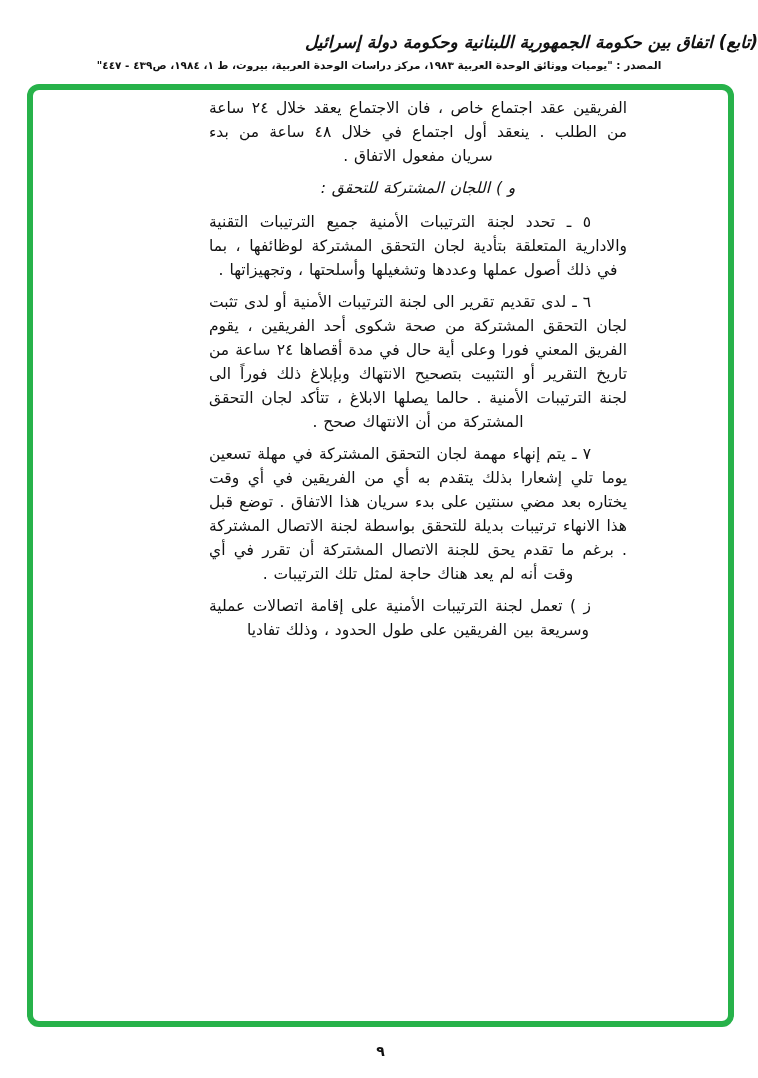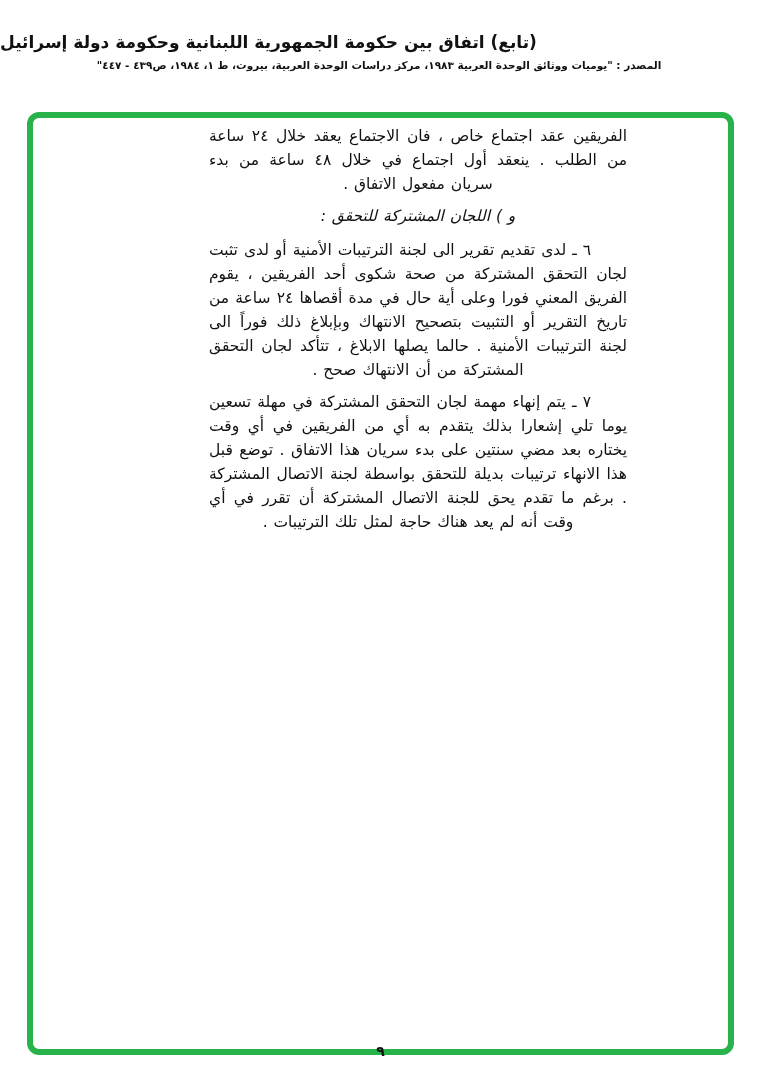--- a/index.html
+++ b/index.html
@@ -18,36 +18,37 @@
   .doc-header {
     position: absolute;
     top: 0;
     left: 0;
     width: 758px;
     direction: rtl;
   }
   .doc-title {
     margin: 0;
     padding-top: 32px;
-    text-align: left;
+    text-align: right;
     font-size: 17px;
     font-weight: bold;
     letter-spacing: 0.2px;
+    font-style: italic;
   }
   .doc-source {
     margin-top: 7px;
     text-align: center;
     font-size: 10.5px;
     font-weight: bold;
     white-space: nowrap;
   }
   .content-frame {
     position: absolute;
     left: 27px;
-    top: 112px;
+    top: 84px;
     width: 707px;
     height: 943px;
     box-sizing: border-box;
     border: 6px solid #27b24a;
     border-radius: 12px;
     background: #ffffff;
   }
   .text-column {
     position: absolute;
     top: 6px;
@@ -91,18 +92,20 @@
 
 <div class="doc-header">
   <h1 class="doc-title">(تابع) اتفاق بين حكومة الجمهورية اللبنانية وحكومة دولة إسرائيل</h1>
   <div class="doc-source">المصدر :  "يوميات ووثائق الوحدة العربية ١٩٨٣، مركز دراسات الوحدة العربية، بيروت، ط ١، ١٩٨٤، ص٤٣٩ - ٤٤٧"</div>
 </div>
 
 <div class="content-frame" style="border-color: rgb(39, 178, 74);">
   <div class="text-column">
       <p class="para body">الفريقين عقد اجتماع خاص ، فان الاجتماع يعقد خلال ٢٤ ساعة من الطلب . ينعقد أول اجتماع في خلال ٤٨ ساعة من بدء سريان مفعول الاتفاق .</p>
       <p class="para heading">و ) اللجان المشتركة للتحقق :</p>
+      <p class="para item">٥ ـ تحدد لجنة الترتيبات الأمنية جميع الترتيبات التقنية والادارية المتعلقة بتأدية لجان التحقق المشتركة لوظائفها ، بما في ذلك أصول عملها وعددها وتشغيلها وأسلحتها ، وتجهيزاتها .</p>
       <p class="para item">٦ ـ لدى تقديم تقرير الى لجنة الترتيبات الأمنية أو لدى تثبت لجان التحقق المشتركة من صحة شكوى أحد الفريقين ، يقوم الفريق المعني فورا وعلى أية حال في مدة أقصاها ٢٤ ساعة من تاريخ التقرير أو التثبيت بتصحيح الانتهاك وبإبلاغ ذلك فوراً الى لجنة الترتيبات الأمنية . حالما يصلها الابلاغ ، تتأكد لجان التحقق المشتركة من أن الانتهاك صحح .</p>
       <p class="para item">٧ ـ يتم إنهاء مهمة لجان التحقق المشتركة في مهلة تسعين يوما تلي إشعارا بذلك يتقدم به أي من الفريقين في أي وقت يختاره بعد مضي سنتين على بدء سريان هذا الاتفاق . توضع قبل هذا الانهاء ترتيبات بديلة للتحقق بواسطة لجنة الاتصال المشتركة . برغم ما تقدم يحق للجنة الاتصال المشتركة أن تقرر في أي وقت أنه لم يعد هناك حاجة لمثل تلك الترتيبات .</p>
+      <p class="para item">ز ) تعمل لجنة الترتيبات الأمنية على إقامة اتصالات عملية وسريعة بين الفريقين على طول الحدود ، وذلك تفاديا</p>
     </div>
 </div>
 
 <div class="page-number">٩</div>
 
 </body></html>

